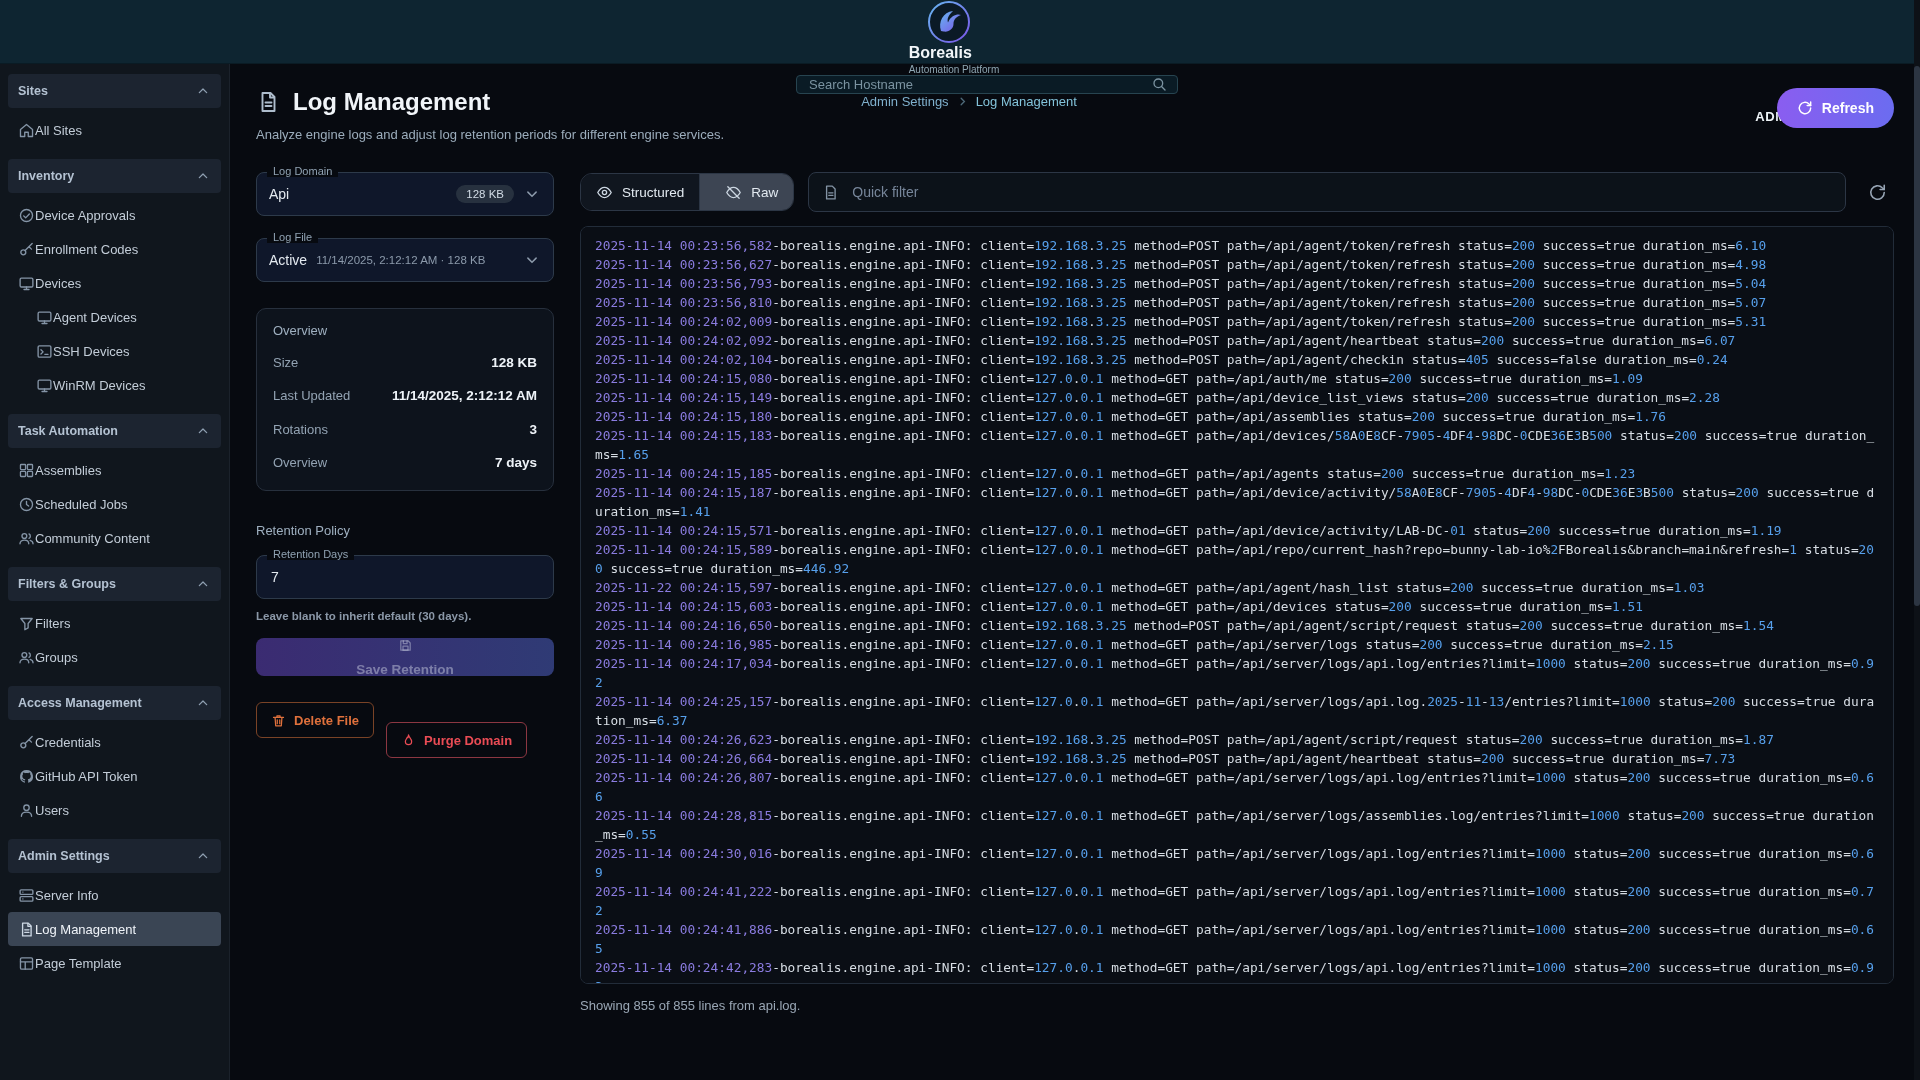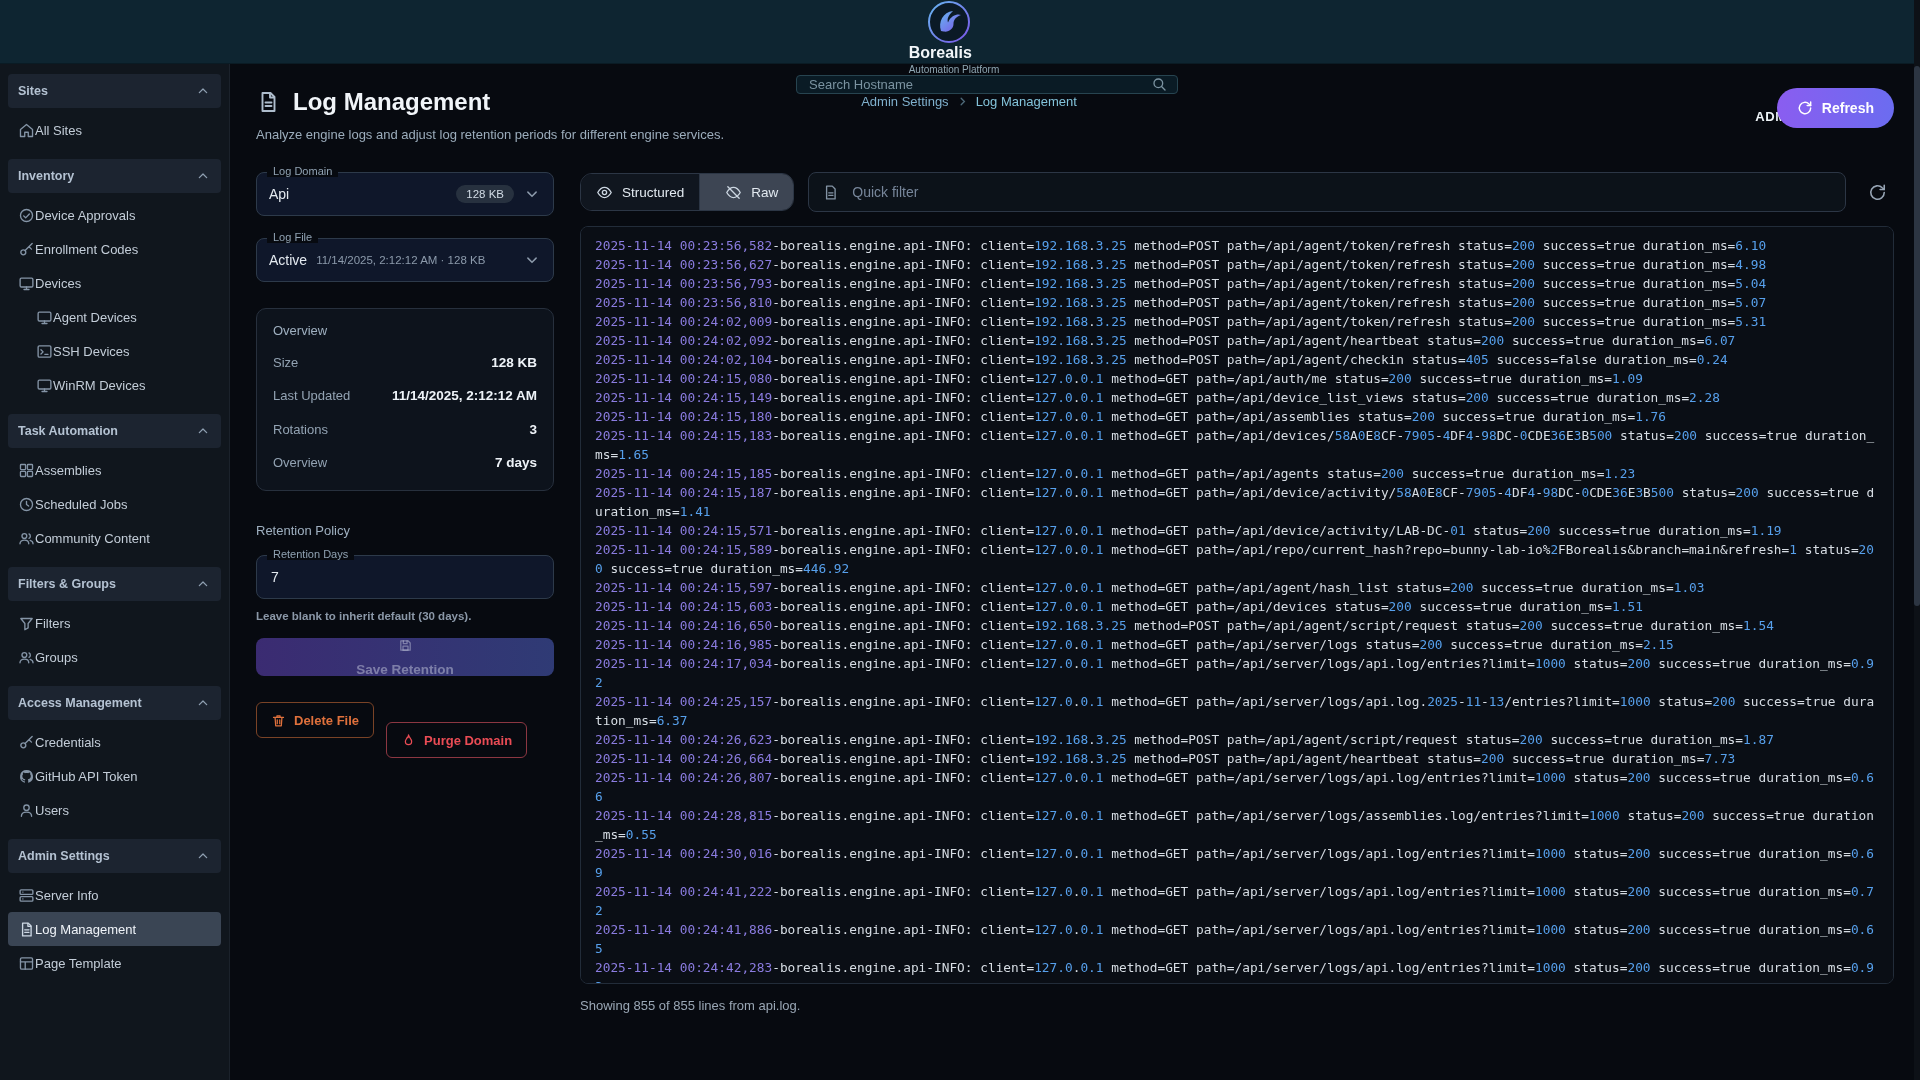--- a/index.html
+++ b/index.html
@@ -560,21 +560,21 @@
             <div class="log-line"><span class="ts">2025-11-14 00:24:02,092</span>-borealis.engine.api-INFO: client=<span class="num">192.168</span>.<span class="num">3.25</span> method=POST path=/api/agent/heartbeat status=<span class="num">200</span> success=true duration_ms=<span class="num">6.07</span></div>
             <div class="log-line"><span class="ts">2025-11-14 00:24:02,104</span>-borealis.engine.api-INFO: client=<span class="num">192.168</span>.<span class="num">3.25</span> method=POST path=/api/agent/checkin status=<span class="num">405</span> success=false duration_ms=<span class="num">0.24</span></div>
             <div class="log-line"><span class="ts">2025-11-14 00:24:15,080</span>-borealis.engine.api-INFO: client=<span class="num">127.0</span>.<span class="num">0.1</span> method=GET path=/api/auth/me status=<span class="num">200</span> success=true duration_ms=<span class="num">1.09</span></div>
             <div class="log-line"><span class="ts">2025-11-14 00:24:15,149</span>-borealis.engine.api-INFO: client=<span class="num">127.0</span>.<span class="num">0.1</span> method=GET path=/api/device_list_views status=<span class="num">200</span> success=true duration_ms=<span class="num">2.28</span></div>
             <div class="log-line"><span class="ts">2025-11-14 00:24:15,180</span>-borealis.engine.api-INFO: client=<span class="num">127.0</span>.<span class="num">0.1</span> method=GET path=/api/assemblies status=<span class="num">200</span> success=true duration_ms=<span class="num">1.76</span></div>
             <div class="log-line"><span class="ts">2025-11-14 00:24:15,183</span>-borealis.engine.api-INFO: client=<span class="num">127.0</span>.<span class="num">0.1</span> method=GET path=/api/devices/<span class="num">58</span>A<span class="num">0</span>E<span class="num">8</span>CF-<span class="num">7905</span>-<span class="num">4</span>DF<span class="num">4</span>-<span class="num">98</span>DC-<span class="num">0</span>CDE<span class="num">36</span>E<span class="num">3</span>B<span class="num">500</span> status=<span class="num">200</span> success=true duration_ms=<span class="num">1.65</span></div>
             <div class="log-line"><span class="ts">2025-11-14 00:24:15,185</span>-borealis.engine.api-INFO: client=<span class="num">127.0</span>.<span class="num">0.1</span> method=GET path=/api/agents status=<span class="num">200</span> success=true duration_ms=<span class="num">1.23</span></div>
             <div class="log-line"><span class="ts">2025-11-14 00:24:15,187</span>-borealis.engine.api-INFO: client=<span class="num">127.0</span>.<span class="num">0.1</span> method=GET path=/api/device/activity/<span class="num">58</span>A<span class="num">0</span>E<span class="num">8</span>CF-<span class="num">7905</span>-<span class="num">4</span>DF<span class="num">4</span>-<span class="num">98</span>DC-<span class="num">0</span>CDE<span class="num">36</span>E<span class="num">3</span>B<span class="num">500</span> status=<span class="num">200</span> success=true duration_ms=<span class="num">1.41</span></div>
             <div class="log-line"><span class="ts">2025-11-14 00:24:15,571</span>-borealis.engine.api-INFO: client=<span class="num">127.0</span>.<span class="num">0.1</span> method=GET path=/api/device/activity/LAB-DC-<span class="num">01</span> status=<span class="num">200</span> success=true duration_ms=<span class="num">1.19</span></div>
             <div class="log-line"><span class="ts">2025-11-14 00:24:15,589</span>-borealis.engine.api-INFO: client=<span class="num">127.0</span>.<span class="num">0.1</span> method=GET path=/api/repo/current_hash?repo=bunny-lab-io%<span class="num">2</span>FBorealis&amp;branch=main&amp;refresh=<span class="num">1</span> status=<span class="num">200</span> success=true duration_ms=<span class="num">446.92</span></div>
-            <div class="log-line"><span class="ts">2025-11-14 00:24:15,597</span>-borealis.engine.api-INFO: client=<span class="num">127.0</span>.<span class="num">0.1</span> method=GET path=/api/agent/hash_list status=<span class="num">200</span> success=true duration_ms=<span class="num">1.03</span></div>
+            <div class="log-line"><span class="ts">2025-11-22 00:24:15,597</span>-borealis.engine.api-INFO: client=<span class="num">127.0</span>.<span class="num">0.1</span> method=GET path=/api/agent/hash_list status=<span class="num">200</span> success=true duration_ms=<span class="num">1.03</span></div>
             <div class="log-line"><span class="ts">2025-11-14 00:24:15,603</span>-borealis.engine.api-INFO: client=<span class="num">127.0</span>.<span class="num">0.1</span> method=GET path=/api/devices status=<span class="num">200</span> success=true duration_ms=<span class="num">1.51</span></div>
             <div class="log-line"><span class="ts">2025-11-14 00:24:16,650</span>-borealis.engine.api-INFO: client=<span class="num">192.168</span>.<span class="num">3.25</span> method=POST path=/api/agent/script/request status=<span class="num">200</span> success=true duration_ms=<span class="num">1.54</span></div>
             <div class="log-line"><span class="ts">2025-11-14 00:24:16,985</span>-borealis.engine.api-INFO: client=<span class="num">127.0</span>.<span class="num">0.1</span> method=GET path=/api/server/logs status=<span class="num">200</span> success=true duration_ms=<span class="num">2.15</span></div>
             <div class="log-line"><span class="ts">2025-11-14 00:24:17,034</span>-borealis.engine.api-INFO: client=<span class="num">127.0</span>.<span class="num">0.1</span> method=GET path=/api/server/logs/api.log/entries?limit=<span class="num">1000</span> status=<span class="num">200</span> success=true duration_ms=<span class="num">0.92</span></div>
             <div class="log-line"><span class="ts">2025-11-14 00:24:25,157</span>-borealis.engine.api-INFO: client=<span class="num">127.0</span>.<span class="num">0.1</span> method=GET path=/api/server/logs/api.log.<span class="num">2025</span>-<span class="num">11</span>-<span class="num">13</span>/entries?limit=<span class="num">1000</span> status=<span class="num">200</span> success=true duration_ms=<span class="num">6.37</span></div>
             <div class="log-line"><span class="ts">2025-11-14 00:24:26,623</span>-borealis.engine.api-INFO: client=<span class="num">192.168</span>.<span class="num">3.25</span> method=POST path=/api/agent/script/request status=<span class="num">200</span> success=true duration_ms=<span class="num">1.87</span></div>
             <div class="log-line"><span class="ts">2025-11-14 00:24:26,664</span>-borealis.engine.api-INFO: client=<span class="num">192.168</span>.<span class="num">3.25</span> method=POST path=/api/agent/heartbeat status=<span class="num">200</span> success=true duration_ms=<span class="num">7.73</span></div>
             <div class="log-line"><span class="ts">2025-11-14 00:24:26,807</span>-borealis.engine.api-INFO: client=<span class="num">127.0</span>.<span class="num">0.1</span> method=GET path=/api/server/logs/api.log/entries?limit=<span class="num">1000</span> status=<span class="num">200</span> success=true duration_ms=<span class="num">0.66</span></div>
             <div class="log-line"><span class="ts">2025-11-14 00:24:28,815</span>-borealis.engine.api-INFO: client=<span class="num">127.0</span>.<span class="num">0.1</span> method=GET path=/api/server/logs/assemblies.log/entries?limit=<span class="num">1000</span> status=<span class="num">200</span> success=true duration_ms=<span class="num">0.55</span></div>
             <div class="log-line"><span class="ts">2025-11-14 00:24:30,016</span>-borealis.engine.api-INFO: client=<span class="num">127.0</span>.<span class="num">0.1</span> method=GET path=/api/server/logs/api.log/entries?limit=<span class="num">1000</span> status=<span class="num">200</span> success=true duration_ms=<span class="num">0.69</span></div>

